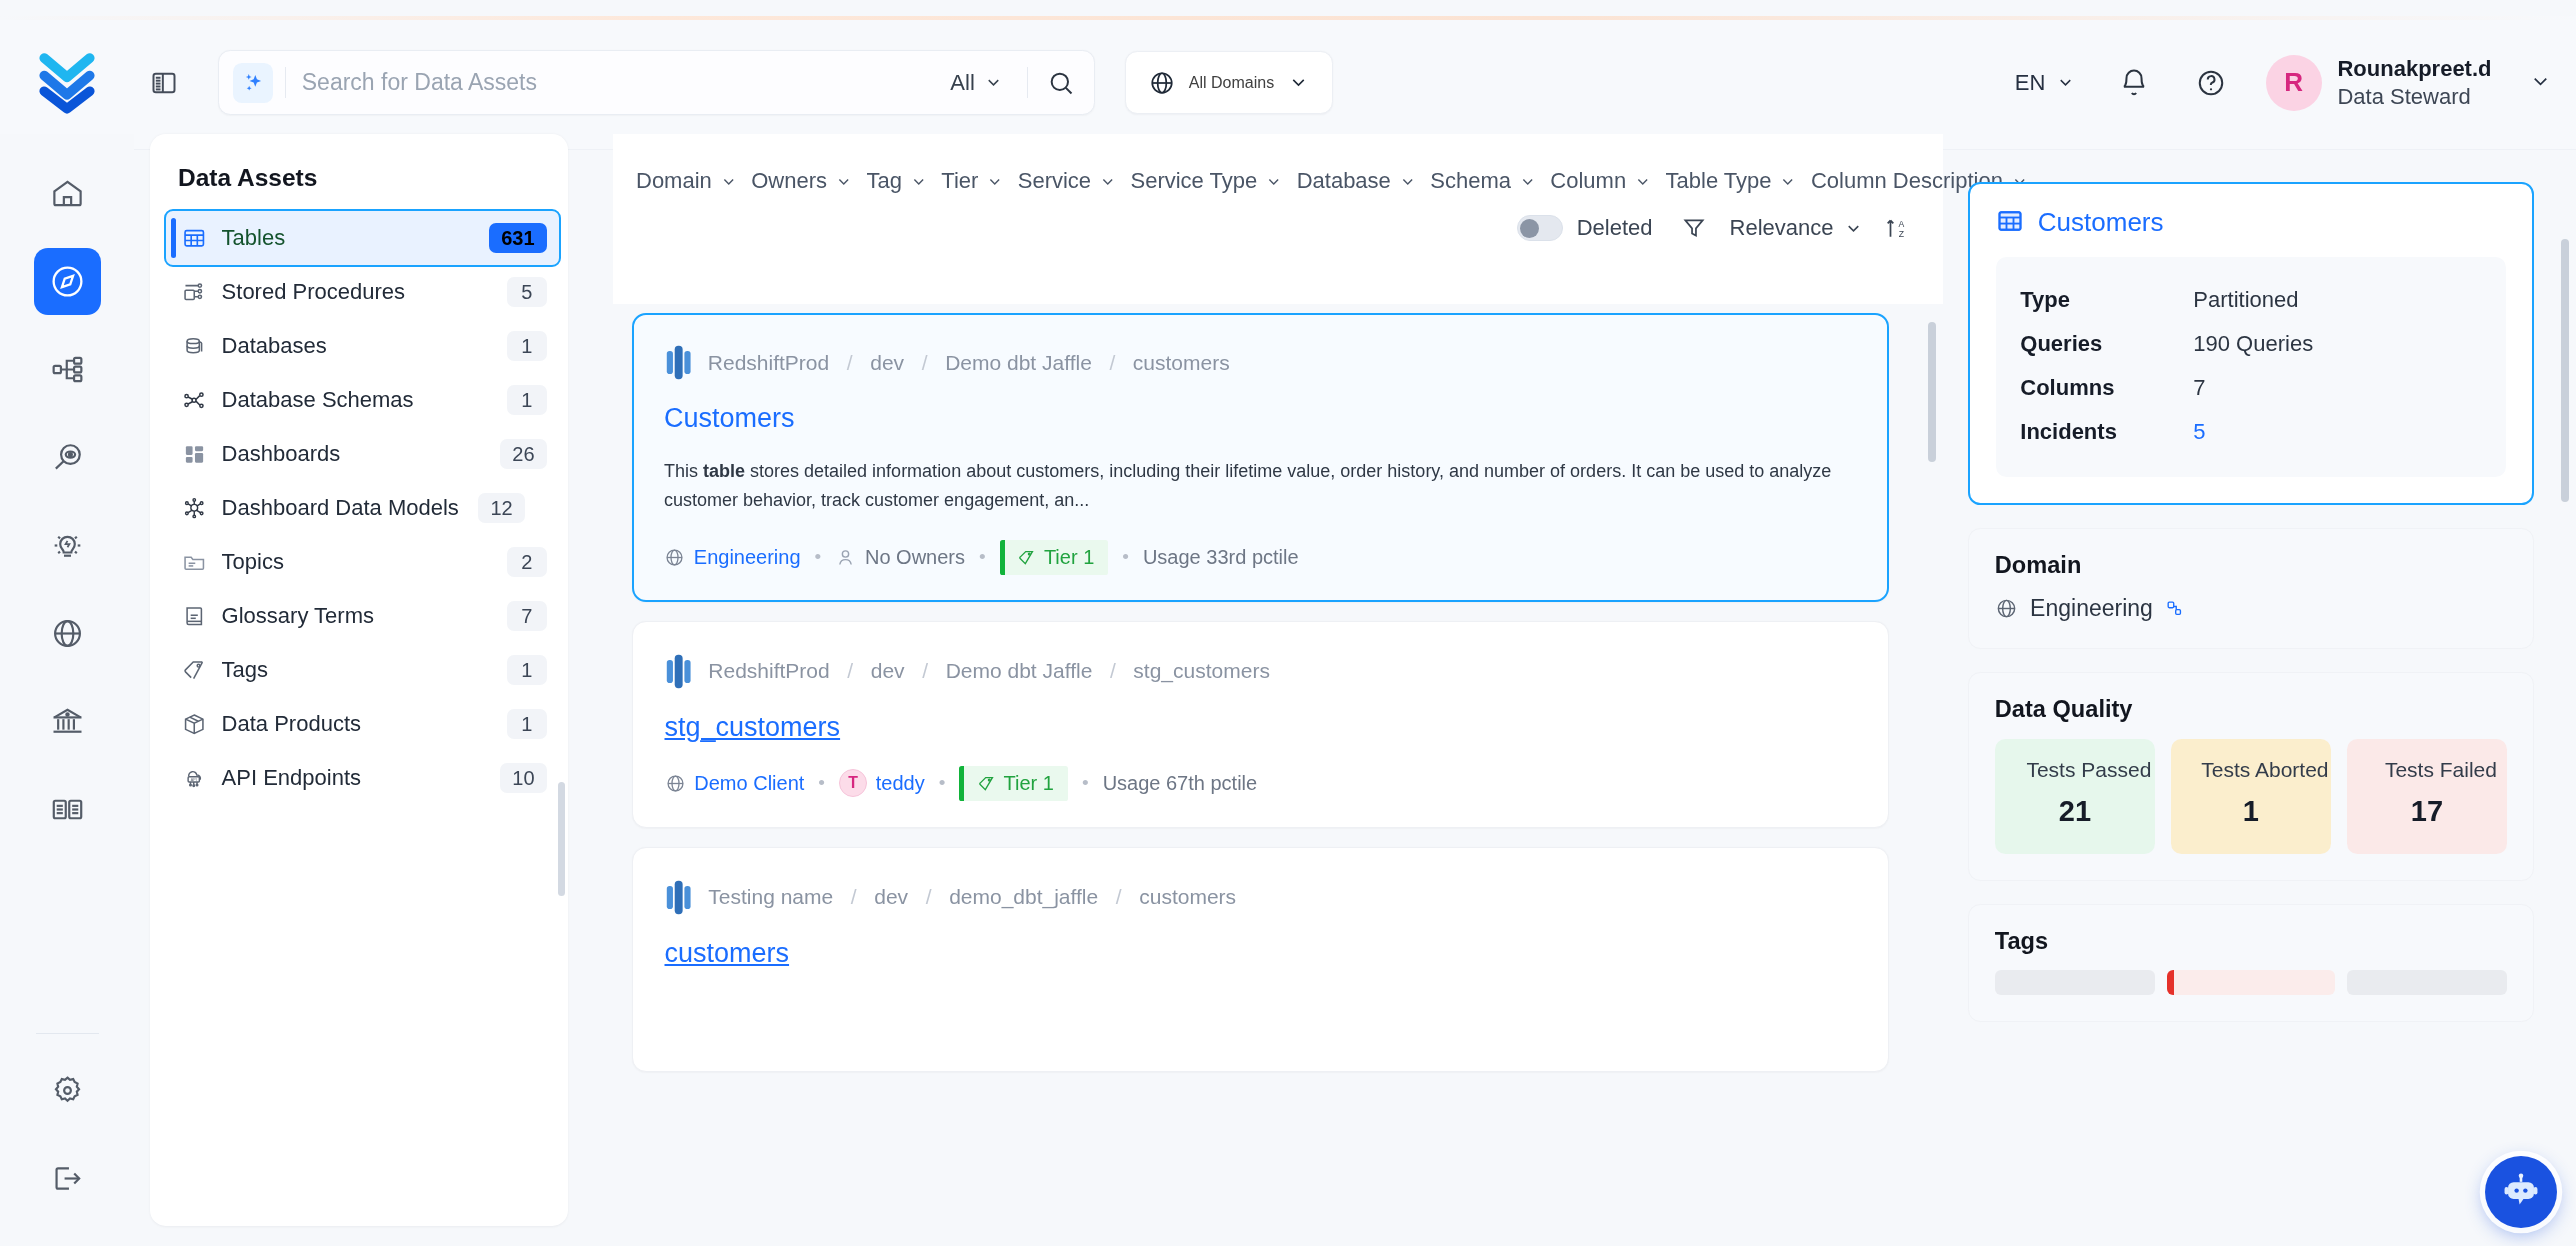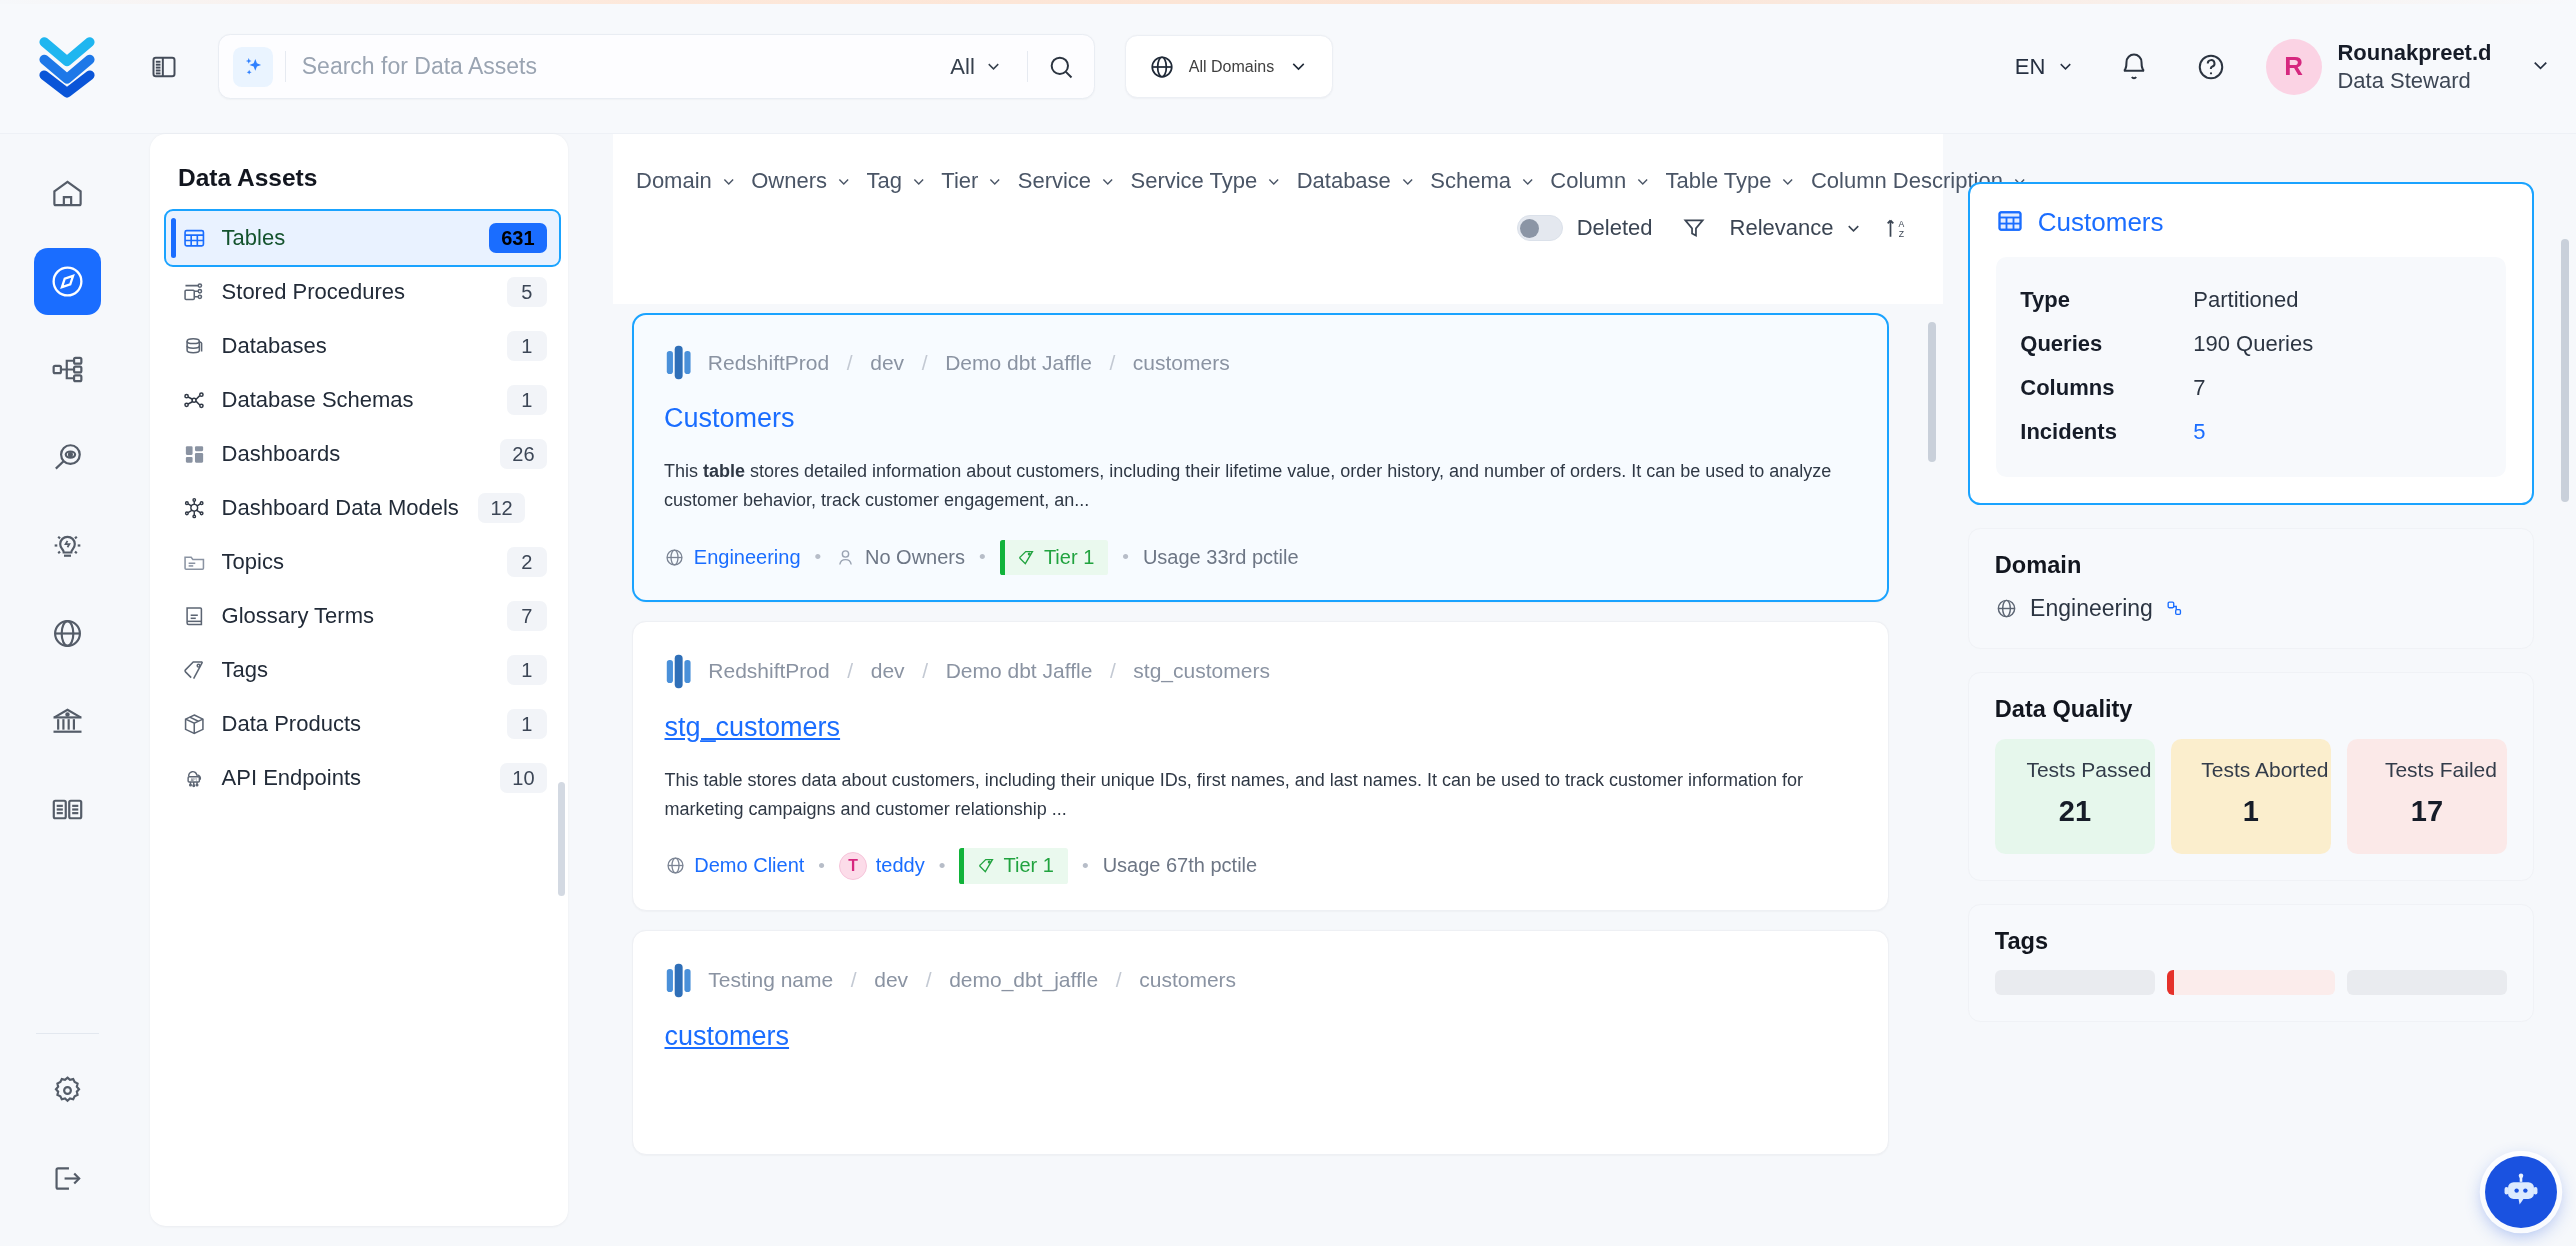--- a/index.html
+++ b/index.html
@@ -6,21 +6,21 @@
   html, body {
     width: 2576px; height: 1246px;
     background: #f6f8fb;
     font-family: "Liberation Sans", sans-serif;
     overflow: hidden;
   }
   body { position: relative; }
 
   
   .topbar {
-    position: absolute; top: 0; left: 0; width: 2576px; height: 134px;
+    position: absolute; top: 16px; left: 0; width: 2576px; height: 134px;
     background: #f7f9fc;
     display: flex; align-items: center;
     border-bottom: 0.9px solid #eef1f6;
   }
   .topbar-accent {
     position: absolute; top:0; left:0; width: 2576px; height: 4.4px;
     background: linear-gradient(90deg,#f6f8fb 0%, #fde8da 25%, #fbe3d3 60%, #f7f9fc 100%);
   }
   .brand-logo { width: 134px; display:flex; align-items:center; justify-content:center; }
 
@@ -791,21 +791,20 @@
         </span>
         <span class="bc-text">RedshiftProd</span>
         <span class="bc-sep">/</span>
         <span class="bc-text">dev</span>
         <span class="bc-sep">/</span>
         <span class="bc-text">Demo dbt Jaffle</span>
         <span class="bc-sep">/</span>
         <span class="bc-text bc-last">stg_customers</span>
       </div>
       <div class="card-title under">stg_customers</div>
-      <div class="card-desc">This table stores data about customers, including their unique IDs, first names, and last names. It can be used to track customer information for marketing campaigns and customer relationship ...</div>
       <div class="card-meta">
         <div class="meta-item">
           <svg width="21" height="21" viewBox="0 0 24 24" fill="none" stroke="#7b8494" stroke-width="1.5">
               <circle cx="12" cy="12" r="8.5"></circle>
               <ellipse cx="12" cy="12" rx="4" ry="8.5"></ellipse>
               <line x1="3.5" y1="12" x2="20.5" y2="12"></line>
             </svg>
           <span class="meta-link">Demo Client</span>
         </div>
         <span class="meta-dot">•</span>

